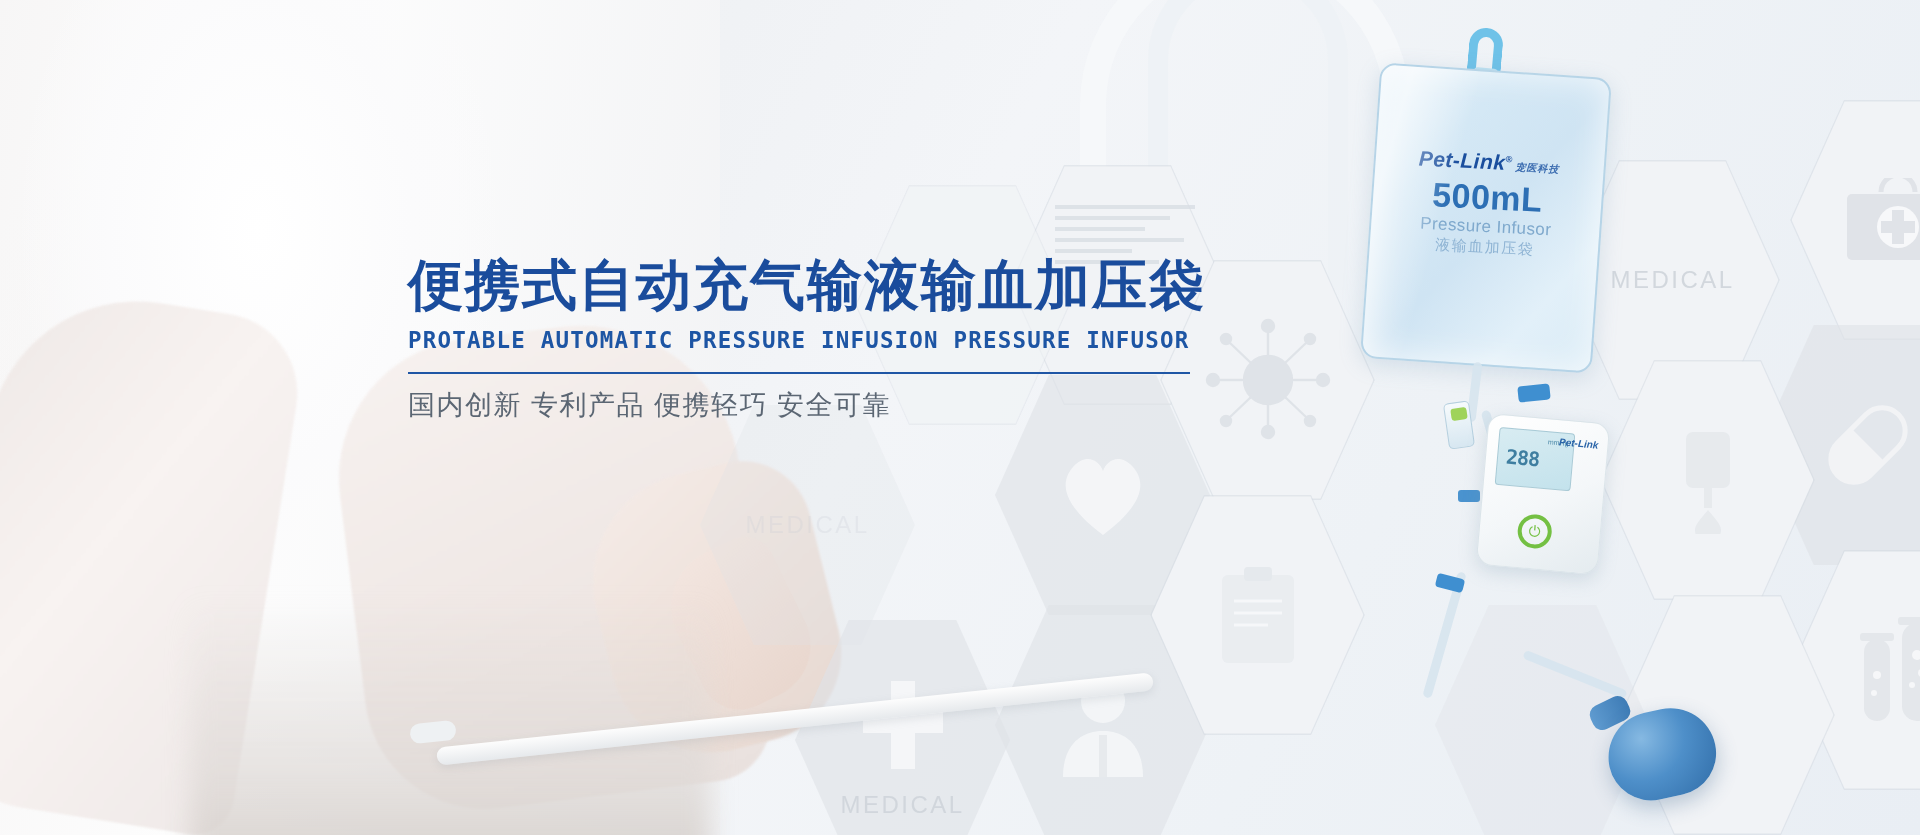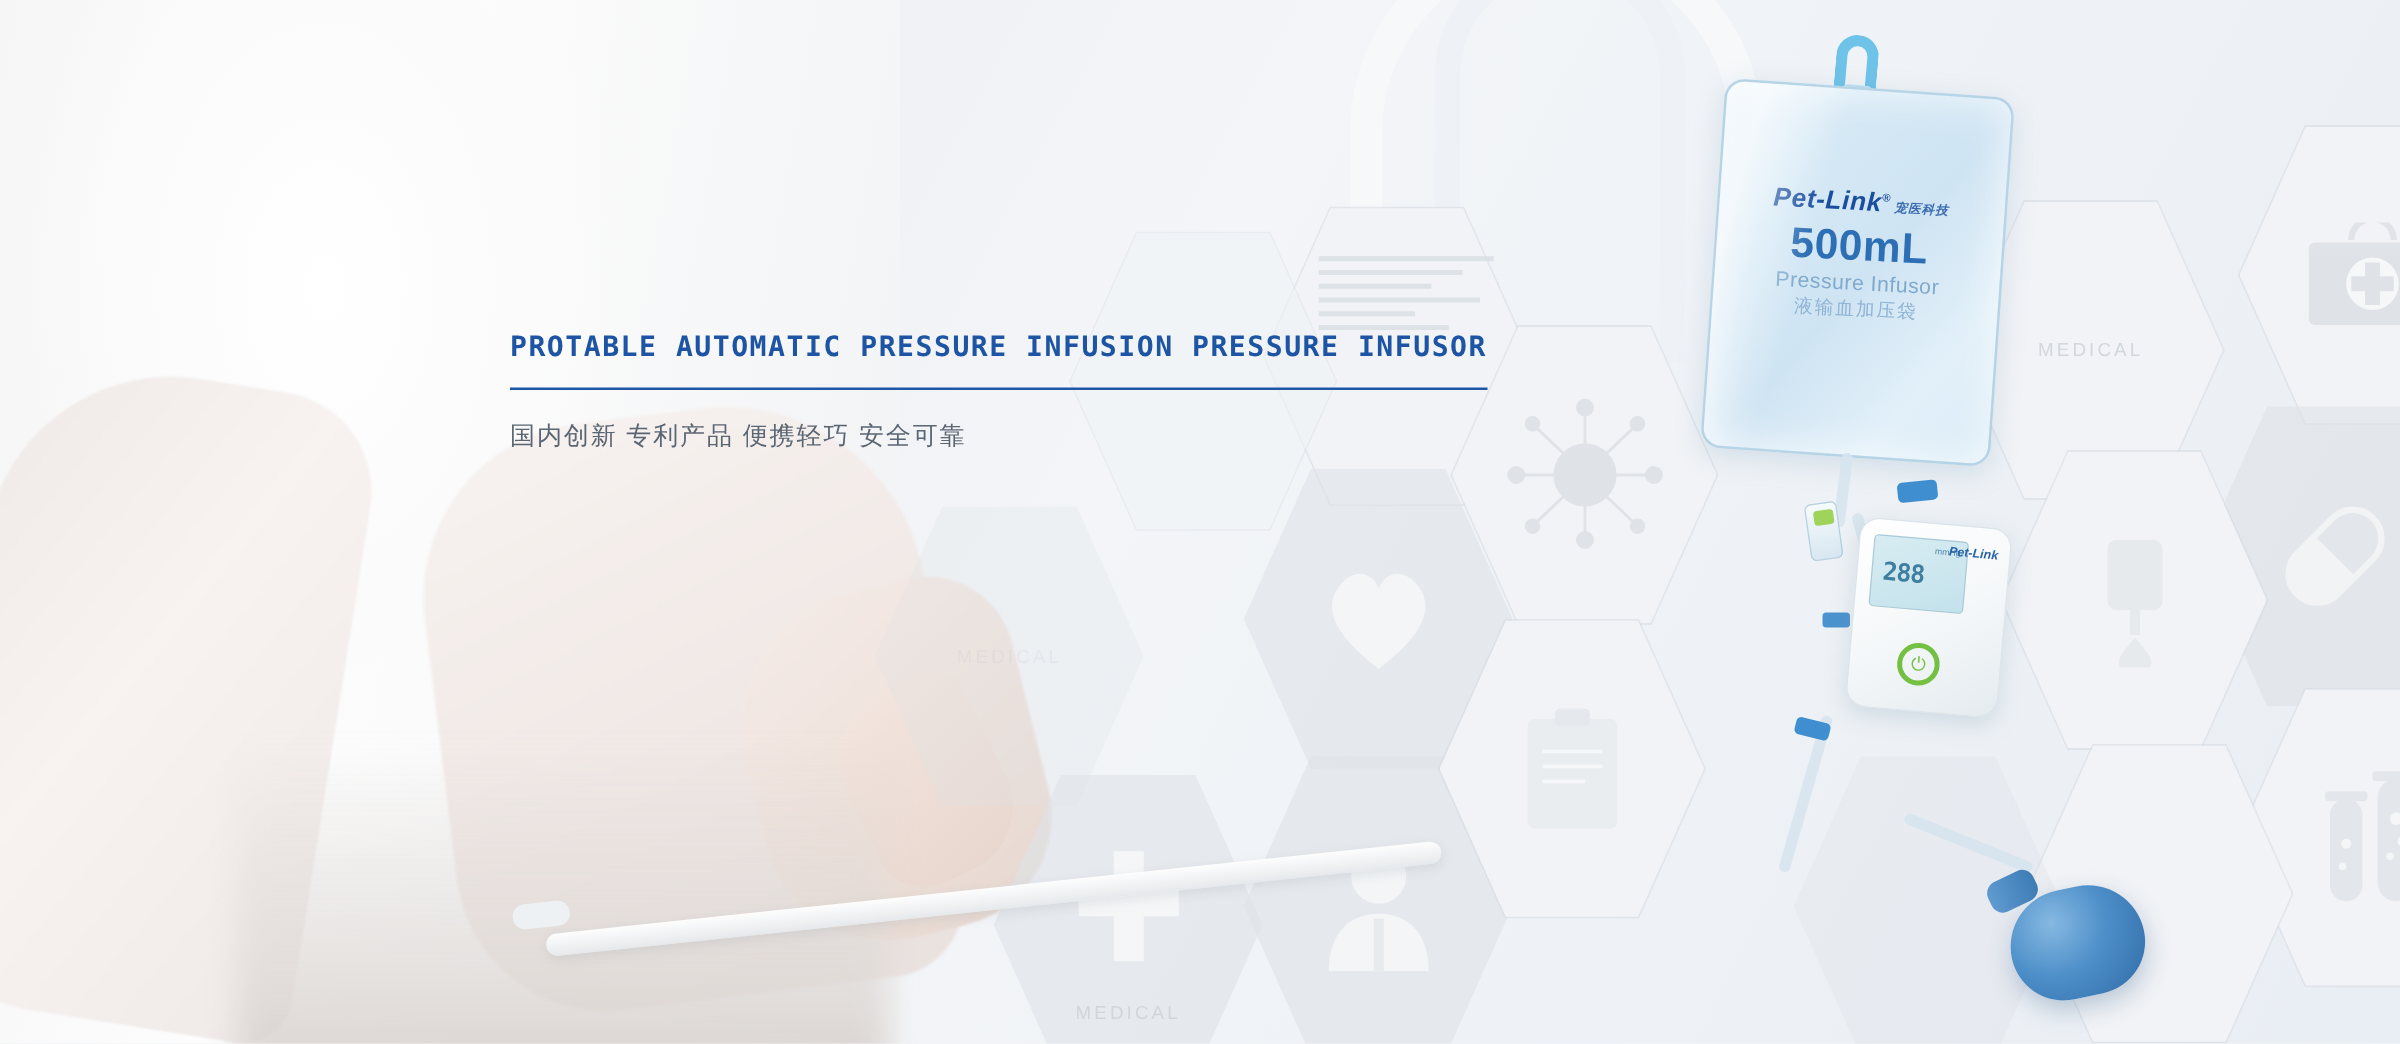--- a/index.html
+++ b/index.html
@@ -101,21 +101,21 @@
     content:""; position:absolute; inset:1.6px;
     clip-path:polygon(25% 2%,75% 2%,100% 50%,75% 98%,25% 98%,0% 50%);
     background:#f1f3f6;
   }
   .hex-ico {
     position:relative; z-index:3;
     opacity:.95;
   }
   .hex-word {
     position:relative; z-index:3;
-    font-size:15px; letter-spacing:2.5px;
+    font-size:24px; letter-spacing:2.5px;
     color:rgba(208,213,219,.95);
     font-family:"Liberation Sans", sans-serif;
   }
 
   
   .faint-lines { position:absolute; left:1055px; top:205px; width:140px; }
   .faint-lines i {
     display:block; height:4px; margin-bottom:7px;
     background:rgba(216,221,227,.8);
   }
@@ -138,22 +138,22 @@
     display:inline-block;
     border-bottom:2px solid #1f56a5;
     padding-bottom:19px;
   }
   .subtitle {
     font-family:"DejaVu Sans Mono", monospace;
     font-size:22.5px; font-weight:bold; letter-spacing:1.2px;
     color:#1d55a4; white-space:nowrap;
   }
   .features {
-    margin-top:23px;
-    font-size:20px; letter-spacing:1.5px;
+    margin-top:13px;
+    font-size:27px; letter-spacing:1.5px;
     color:#5b6673; white-space:nowrap;
   }
   .cta {
     margin-top:32px;
     display:inline-flex; align-items:center; justify-content:center;
     width:163px; height:47px; border-radius:24px;
     background:#17509f; color:#ffffff;
     font-size:21px; letter-spacing:2px;
     cursor:pointer; border:none;
     box-shadow:0 3px 9px rgba(23,80,159,.28);
@@ -428,20 +428,21 @@
           <line x1="72" y1="10" x2="72" y2="110"></line>
         </g>
       </svg>
     </div>
 
     <div class="hex filled" style="left:1435px;top:600px;width:215px;height:250px;opacity:.6;"></div>
     <div class="hex outline" style="left:855px;top:180px;width:215px;height:250px;opacity:.6;"></div>
   </div>
 
   <div class="copy">
+    <div class="title">便携式自动充气输液输血加压袋</div>
 
     <div class="subtitle-wrap">
       <div class="subtitle">PROTABLE AUTOMATIC PRESSURE INFUSION PRESSURE INFUSOR</div>
     </div>
 
     <div class="features">国内创新 专利产品 便携轻巧 安全可靠</div>
 
   </div>
 
   <div class="product">

